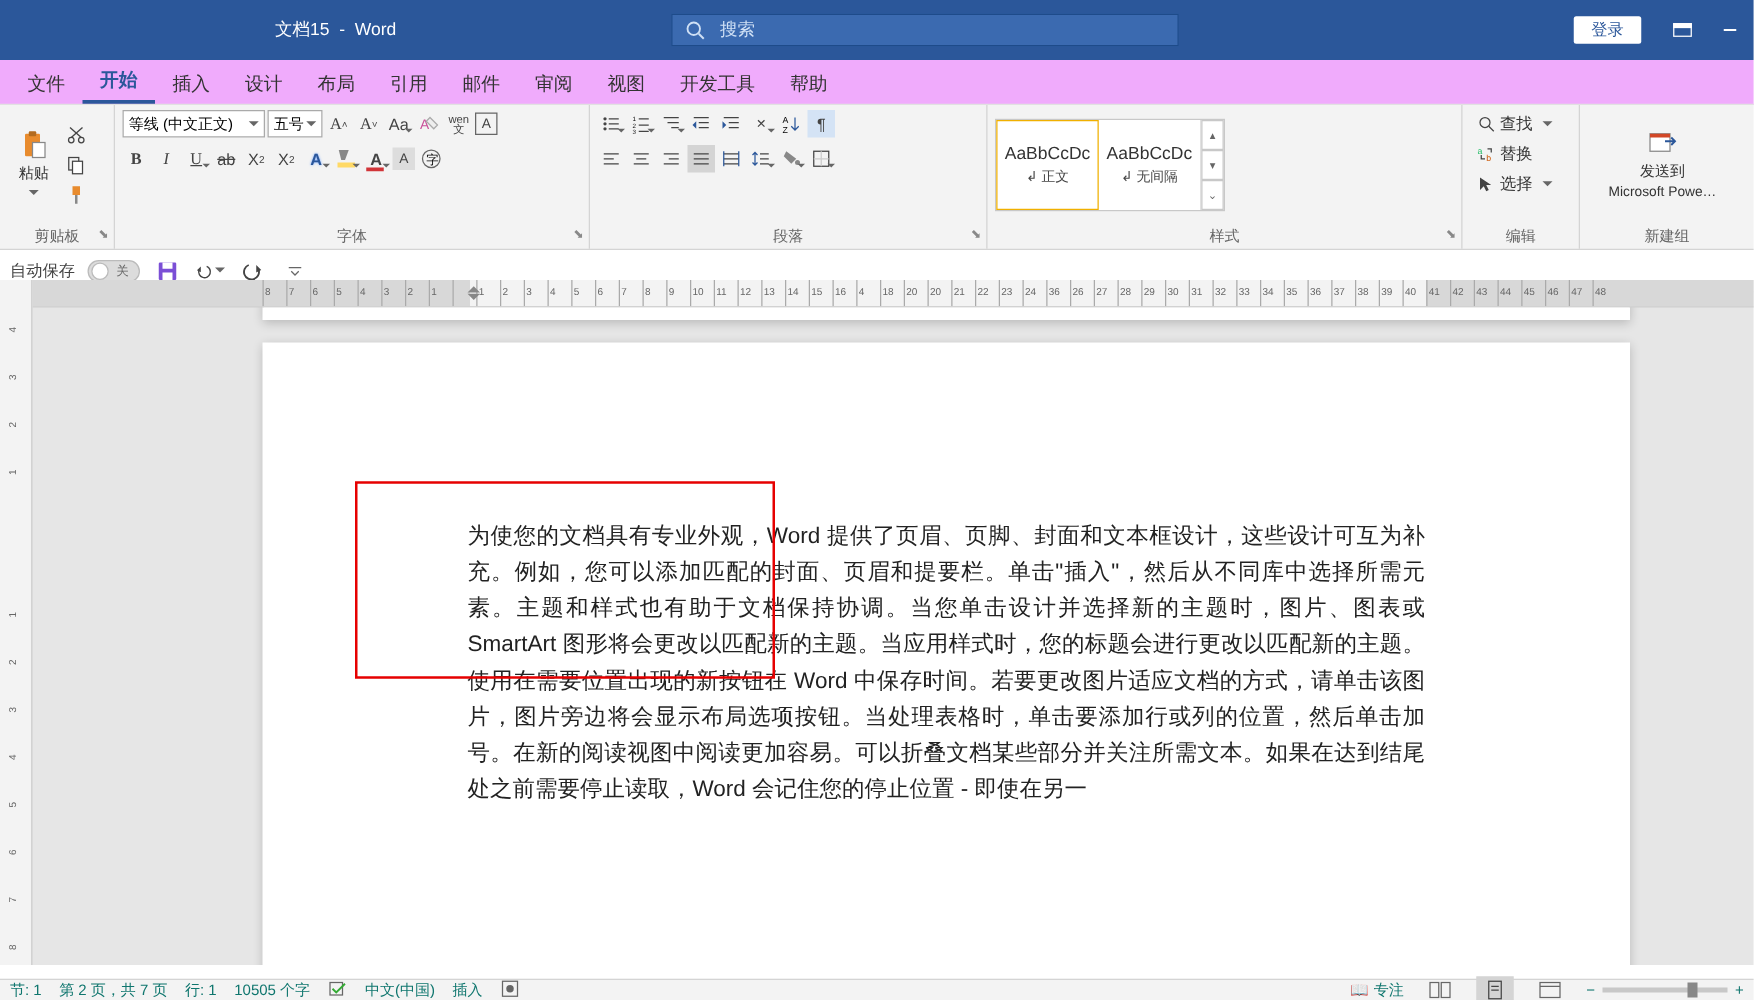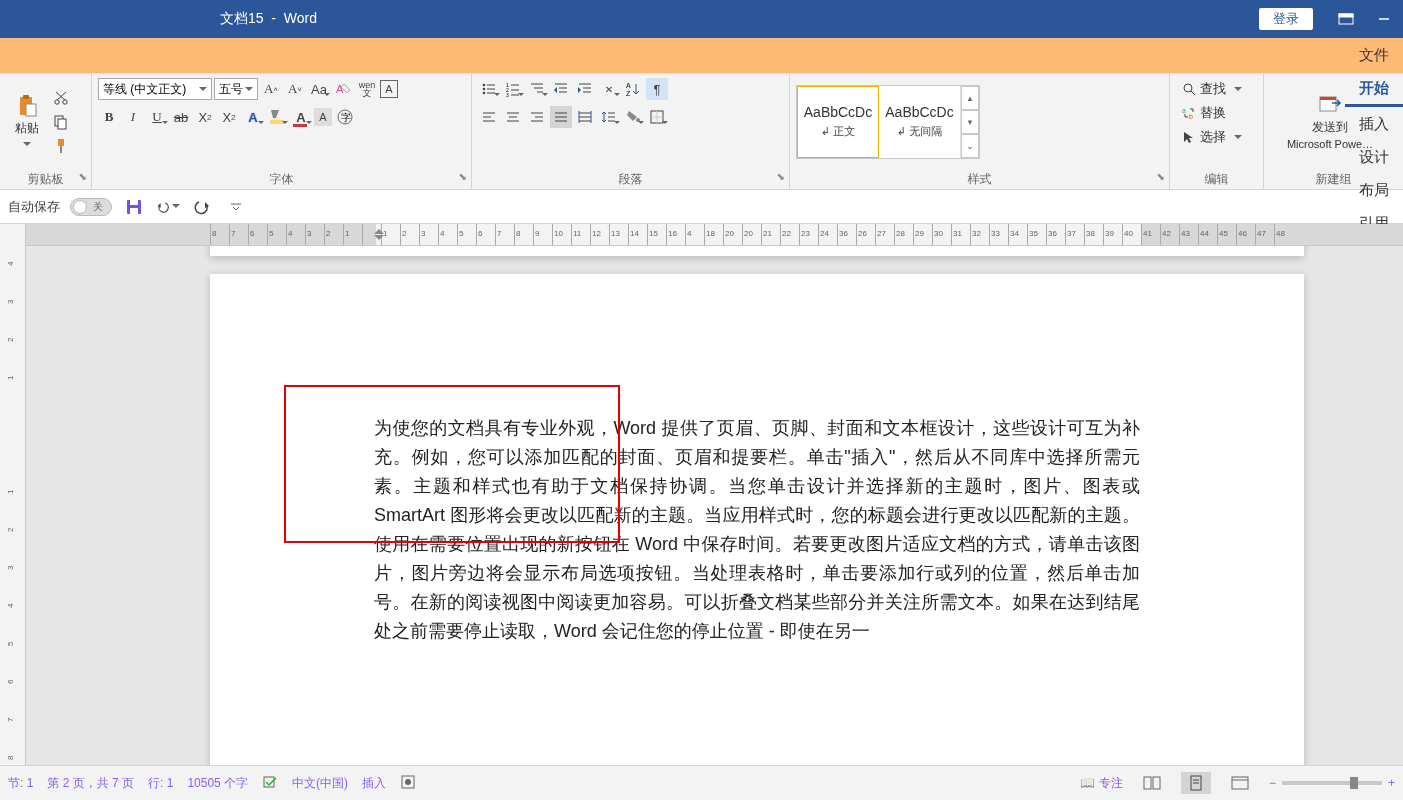--- a/index.html
+++ b/index.html
@@ -1,29 +1,29 @@
 <!DOCTYPE html>
 <html><head>
 <meta charset="utf-8">
 <style>
 * { margin:0; padding:0; box-sizing:border-box; font-family:"Microsoft YaHei","Segoe UI",sans-serif; }
 body { width:1403px; height:800px; background:#fff; overflow:hidden; position:relative; }
 
 
-.titlebar { height:38px; background:#2b579a; color:#fff; display:flex; align-items:center; font-size:14px; }
+.titlebar { height:48px; background:#2b579a; color:#fff; display:flex; align-items:center; font-size:14px; }
 .titlebar .title { margin-left:220px; }
 .titlebar .search { margin-left:220px; width:406px; height:26px; background:#3b6ab0; border:1px solid #1e4b8a; display:flex; align-items:center; padding:0 10px; color:#cfe0f5; }
 .titlebar .search svg { margin-right:12px; }
 .titlebar .spacer { flex:1; }
 .titlebar .login { background:#fff; color:#2b579a; height:22px; padding:0 14px; display:flex; align-items:center; border-radius:2px; margin-right:14px; font-size:13px; }
 .titlebar .winbtn { width:38px; height:38px; display:flex; align-items:center; justify-content:center; }
 .titlebar .winbtn svg { stroke:#fff; fill:none; }
 
 
-.tabs { height:36px; background:#fdba74; display:flex; align-items:flex-end; border-bottom:1px solid #e1e1e1; padding-left:8px;flex-direction:column; }
+.tabs { height:36px; background:#f0abfc; display:flex; align-items:flex-end; border-bottom:1px solid #e1e1e1; padding-left:8px; }
 .tab { padding:8px 14px 6px; font-size:15px; color:#333; cursor:pointer; }
 .tab.active { color:#2b579a; border-bottom:3px solid #2b579a; font-weight:600; }
 
 
 .ribbon { height:116px; background:#f3f3f3; border-bottom:1px solid #d4d4d4; display:flex; }
 .group { border-right:1px solid #d4d4d4; display:flex; flex-direction:column; }
 .group-body { flex:1; display:flex; align-items:center; padding:4px 6px; gap:2px; }
 .group-label { height:20px; display:flex; align-items:center; justify-content:center; font-size:12px; color:#666; position:relative; }
 .group-label .launcher { position:absolute; right:4px; top:2px; font-size:10px; color:#888; }
 
@@ -71,36 +71,43 @@
 .hruler .indent { position:absolute; top:0; left:348px; width:0; height:0; border:5px solid transparent; border-bottom-color:#888; }
 .hruler .indent2 { position:absolute; bottom:0; left:348px; width:0; height:0; border:5px solid transparent; border-top-color:#888; }
 
 .docarea { position:absolute; top:22px; left:26px; right:0; bottom:0; overflow:hidden; }
 .page { position:absolute; left:184px; width:1094px; background:#fff; box-shadow:0 2px 8px rgba(0,0,0,0.2); }
 .page.p1 { top:-118px; height:128px; }
 .page.p2 { top:28px; height:700px; padding:140px 164px 0 164px; }
 .page.p2 .body { font-size:18px; line-height:29px; color:#222; text-align:justify; }
 .redbox { position:absolute; border:2px solid #e60000; left:258px; top:139px; width:336px; height:158px; }
 
-.statusbar { position:absolute; left:0; right:0; bottom:0; height:35px; background:#f3f3f3; border-top:1px solid #d4d4d4; display:flex; align-items:center; font-size:12px; color:#8b5cf6; padding:0 8px; gap:14px; }
+.statusbar { position:absolute; left:0; right:0; bottom:0; height:17px; background:#f3f3f3; border-top:1px solid #d4d4d4; display:flex; align-items:center; font-size:12px; color:#0f766e; padding:0 8px; gap:14px; }
 .statusbar .spacer { flex:1; }
 .statusbar .viewbtn { width:30px; height:22px; display:flex; align-items:center; justify-content:center; }
 .statusbar .viewbtn.active { background:#d4d4d4; }
 .zoom { display:flex; align-items:center; gap:6px; }
 .zoom .track { width:100px; height:4px; background:#c8c8c8; position:relative; }
 .zoom .thumb { position:absolute; left:68px; top:-4px; width:8px; height:12px; background:#888; }
 .ic-orange { fill:#e88b2d; }
 .ic-yellow { fill:#ffd966; }
 </style>
 </head>
 <body>
 
 <div class="titlebar">
   <div class="title">
     <span>文档15</span> &nbsp;-&nbsp; <span>Word</span>
+  </div>
+  <div class="search">
+    <svg width="16" height="16" viewBox="0 0 16 16">
+        <circle cx="7" cy="7" r="5" stroke="#cfe0f5" fill="none" stroke-width="1.5"></circle>
+        <line x1="11" y1="11" x2="15" y2="15" stroke="#cfe0f5" stroke-width="1.5"></line>
+      </svg>
+    <span>搜索</span>
   </div>
   <div class="spacer"></div>
   <div class="login">
       <span>登录</span>
     </div>
   <div class="winbtn">
       <svg width="16" height="12" viewBox="0 0 16 12">
         <rect x="1" y="1" width="14" height="10" stroke="#fff" fill="none"></rect>
         <rect x="1" y="1" width="14" height="3" fill="#fff"></rect>
       </svg>

